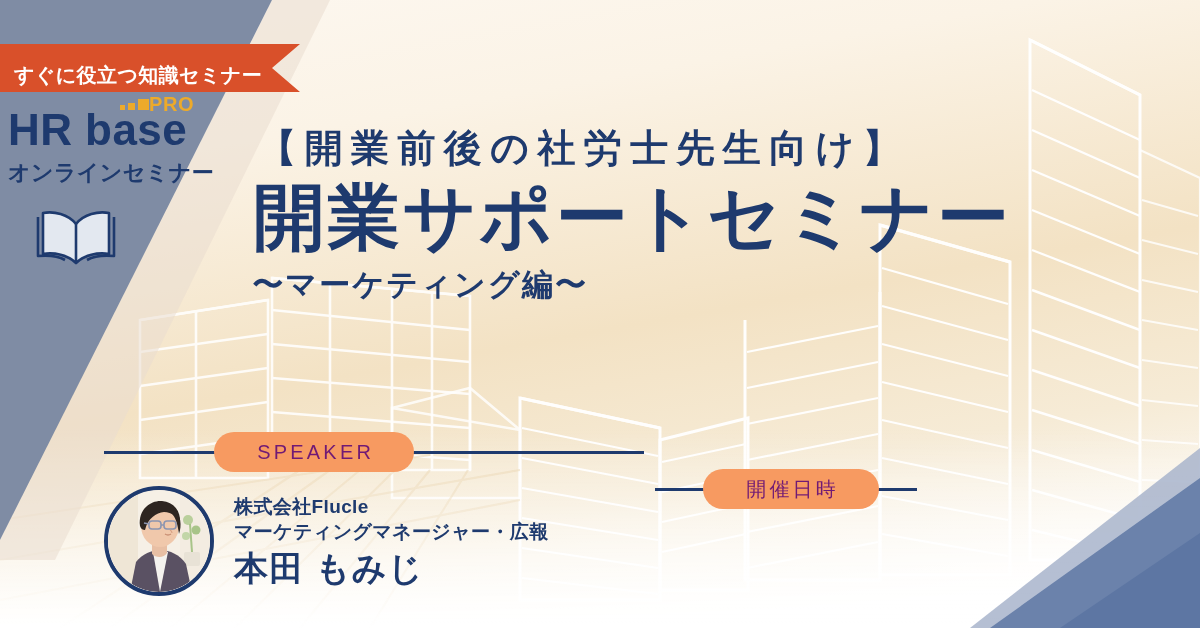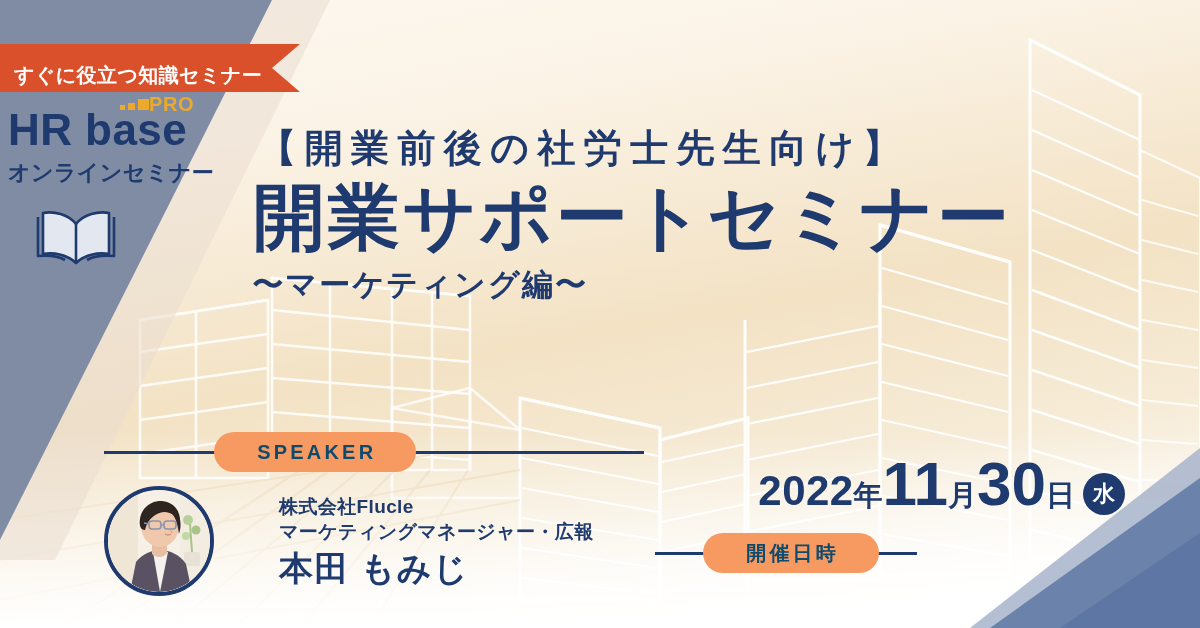--- a/index.html
+++ b/index.html
@@ -124,26 +124,26 @@
   .pill {
     position:absolute; top:0;
     height:40px; border-radius:20px;
     background:#f79a61;
     display:flex; align-items:center; justify-content:center;
     padding:0 26px;
   }
   .pill-speaker { left:110px; }
   .pill-text {
     position:relative; z-index:2;
-    color:#0c4a6e; font-size:20px; font-weight:bold;
+    color:#701a75; font-size:20px; font-weight:normal;
     letter-spacing:.16em; text-indent:.16em;
     background:#f79a61; padding:0 14px;
   }
 
-  .speaker-row { display:flex; align-items:flex-start; margin-top:14px;gap:45px; }
+  .speaker-row { display:flex; align-items:flex-start; margin-top:14px; }
   .avatar {
     width:110px; height:110px; border-radius:50%;
     border:4px solid #1e3a6e; flex:0 0 auto;
     overflow:hidden; position:relative;
     background:#f3ece3;
   }
   .avatar svg { display:block; }
   .speaker-info { margin-left:20px; padding-top:8px; }
   .sp-company, .sp-role {
     color:#1e3a6e; font-size:19px; font-weight:bold;
@@ -413,29 +413,20 @@
       </div>
       <div class="speaker-info">
         <div class="sp-company">株式会社Flucle</div>
         <div class="sp-role">マーケティングマネージャー・広報</div>
         <div class="sp-name">本田 もみじ</div>
       </div>
     </div>
   </div>
 
   <div class="date-block">
-    <div class="date-line">
-      <span class="d-year">2022</span>
-      <span class="d-unit-year">年</span>
-      <span class="d-month">11</span>
-      <span class="d-unit-month">月</span>
-      <span class="d-day">30</span>
-      <span class="d-unit-day">日</span>
-      <span class="dow">水</span>
-    </div>
 
     <div class="time-row">
       <div class="time-rule-wrap">
         <div class="rule"></div>
         <div class="pill pill-date">
           <span class="pill-text">開催日時</span>
         </div>
       </div>
     </div>
   </div>

